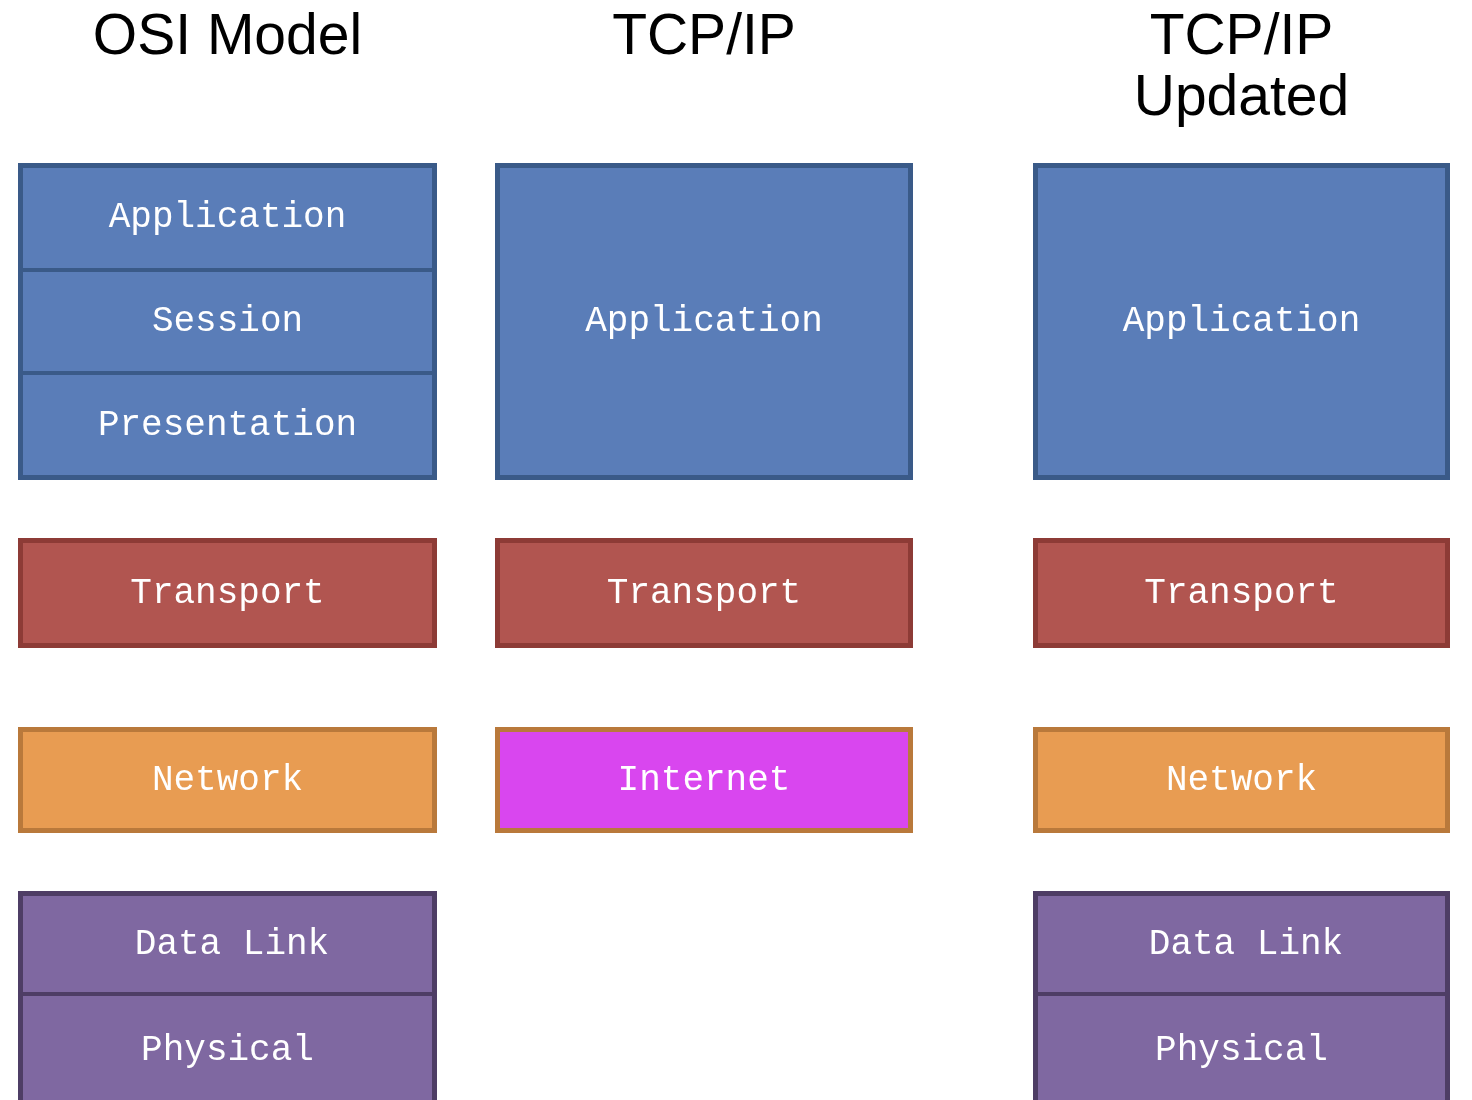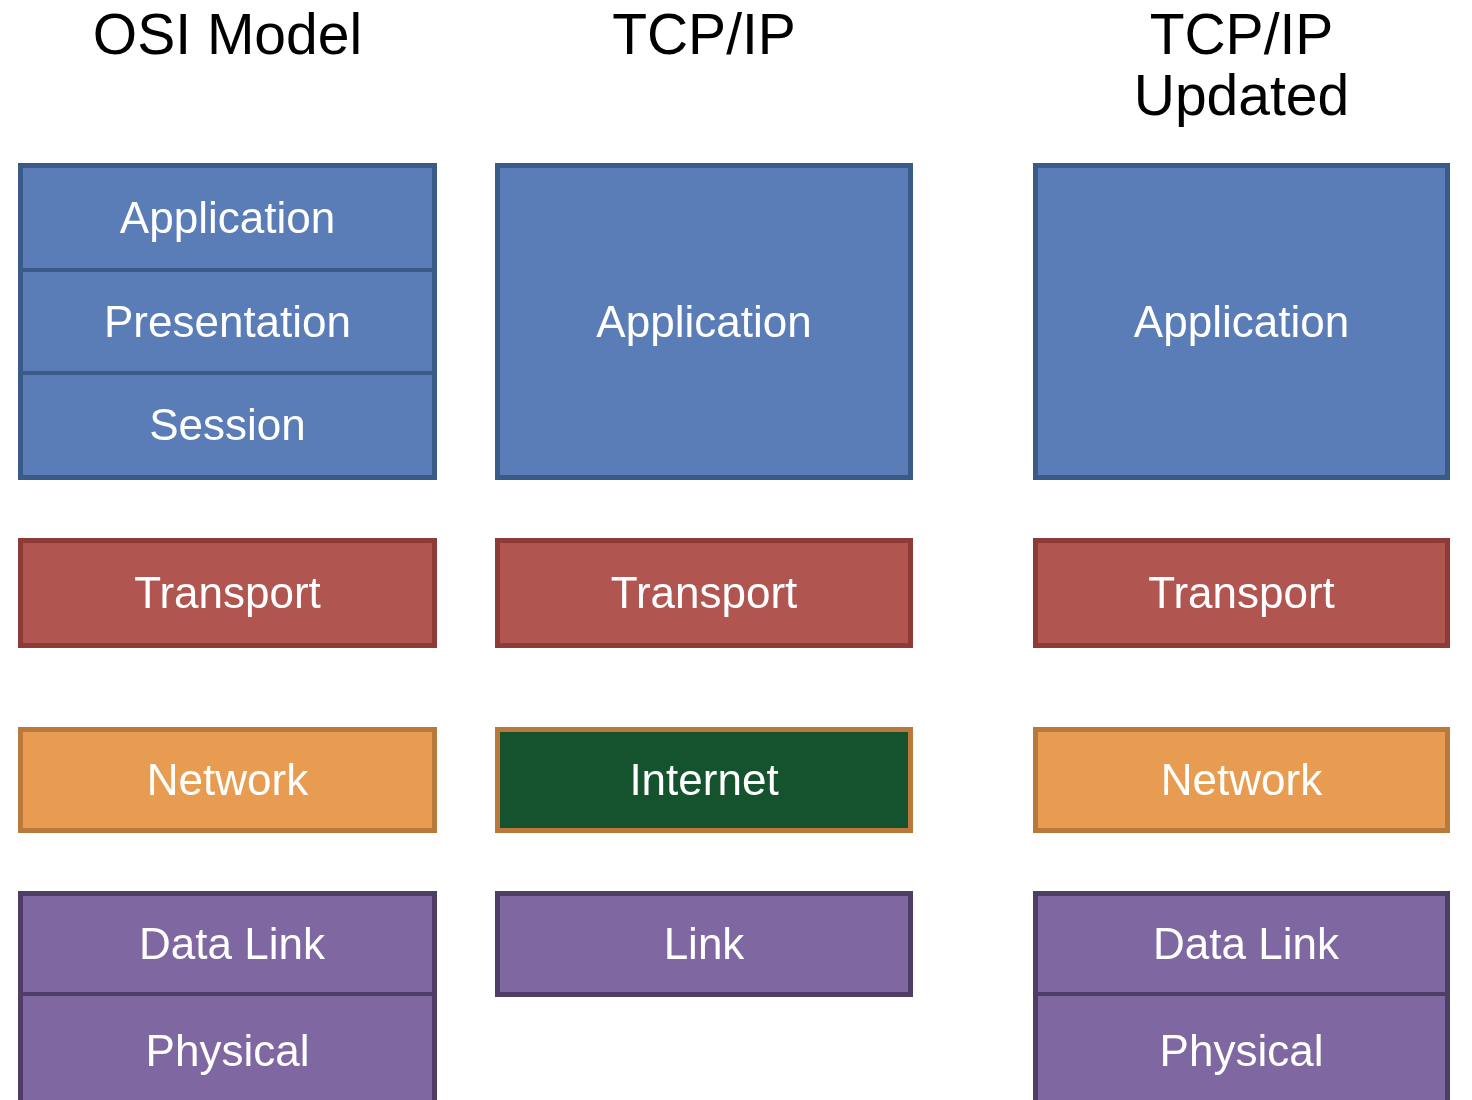--- a/index.html
+++ b/index.html
@@ -26,39 +26,40 @@
     border: 5px solid;
     box-sizing: border-box;
     display: flex;
     flex-direction: column;
   }
   .layer {
     flex: 1 1 auto;
     display: flex;
     align-items: center;
     justify-content: center;
-    font-size: 44px;
+    font-size: 36px;
     color: #ffffff;
     overflow: hidden;
+    font-family: Liberation Mono, monospace;
   }
   .layer + .layer { border-top: 4px solid var(--bc, #000); }
   .layer.fixed-h { flex: 0 0 auto; height: 96px; padding-left: 9px; }
 </style>
 </head>
 <body>
 
 <div class="canvas">
 
   <div class="col" style="left:18px; width:419px;">
     <div class="col-title"><span>OSI Model</span></div>
 
     <div class="group" style="top: 163px; height: 317px; background-color: rgb(90, 125, 184); border-color: rgb(58, 90, 136); --bc: #3A5A88;">
       <div class="layer">Application</div>
+      <div class="layer">Session</div>
       <div class="layer">Presentation</div>
-      <div class="layer">Session</div>
     </div>
 
     <div class="group" style="top: 538px; height: 110px; background-color: rgb(177, 85, 80); border-color: rgb(141, 59, 54); --bc: #8D3B36;">
       <div class="layer">Transport</div>
     </div>
 
     <div class="group" style="top: 727px; height: 106px; background-color: rgb(232, 156, 82); border-color: rgb(185, 121, 59); --bc: #B9793B;">
       <div class="layer">Network</div>
     </div>
 
@@ -72,27 +73,24 @@
     <div class="col-title"><span>TCP/IP</span><br></div>
 
     <div class="group" style="top: 163px; height: 317px; background-color: rgb(90, 125, 184); border-color: rgb(58, 90, 136); --bc: #3A5A88;">
       <div class="layer">Application</div>
     </div>
 
     <div class="group" style="top: 538px; height: 110px; background-color: rgb(177, 85, 80); border-color: rgb(141, 59, 54); --bc: #8D3B36;">
       <div class="layer">Transport</div>
     </div>
 
-    <div class="group" style="top: 727px; height: 106px; background-color: #14532d; border-color: rgb(185, 121, 59); --bc: #B9793B;">
+    <div class="group" style="top: 727px; height: 106px; background-color: #d946ef; border-color: rgb(185, 121, 59); --bc: #B9793B;">
       <div class="layer">Internet</div>
     </div>
 
-    <div class="group" style="top: 891px; height: 106px; background-color: rgb(127, 104, 161); border-color: rgb(78, 61, 101); --bc: #4E3D65;">
-      <div class="layer">Link</div>
-    </div>
   </div>
 
   <div class="col" style="left:1033px; width:417px;">
     <div class="col-title"><span>TCP/IP</span><br><span>Updated</span></div>
 
     <div class="group" style="top: 163px; height: 317px; background-color: rgb(90, 125, 184); border-color: rgb(58, 90, 136); --bc: #3A5A88;">
       <div class="layer">Application</div>
     </div>
 
     <div class="group" style="top: 538px; height: 110px; background-color: rgb(177, 85, 80); border-color: rgb(141, 59, 54); --bc: #8D3B36;">

